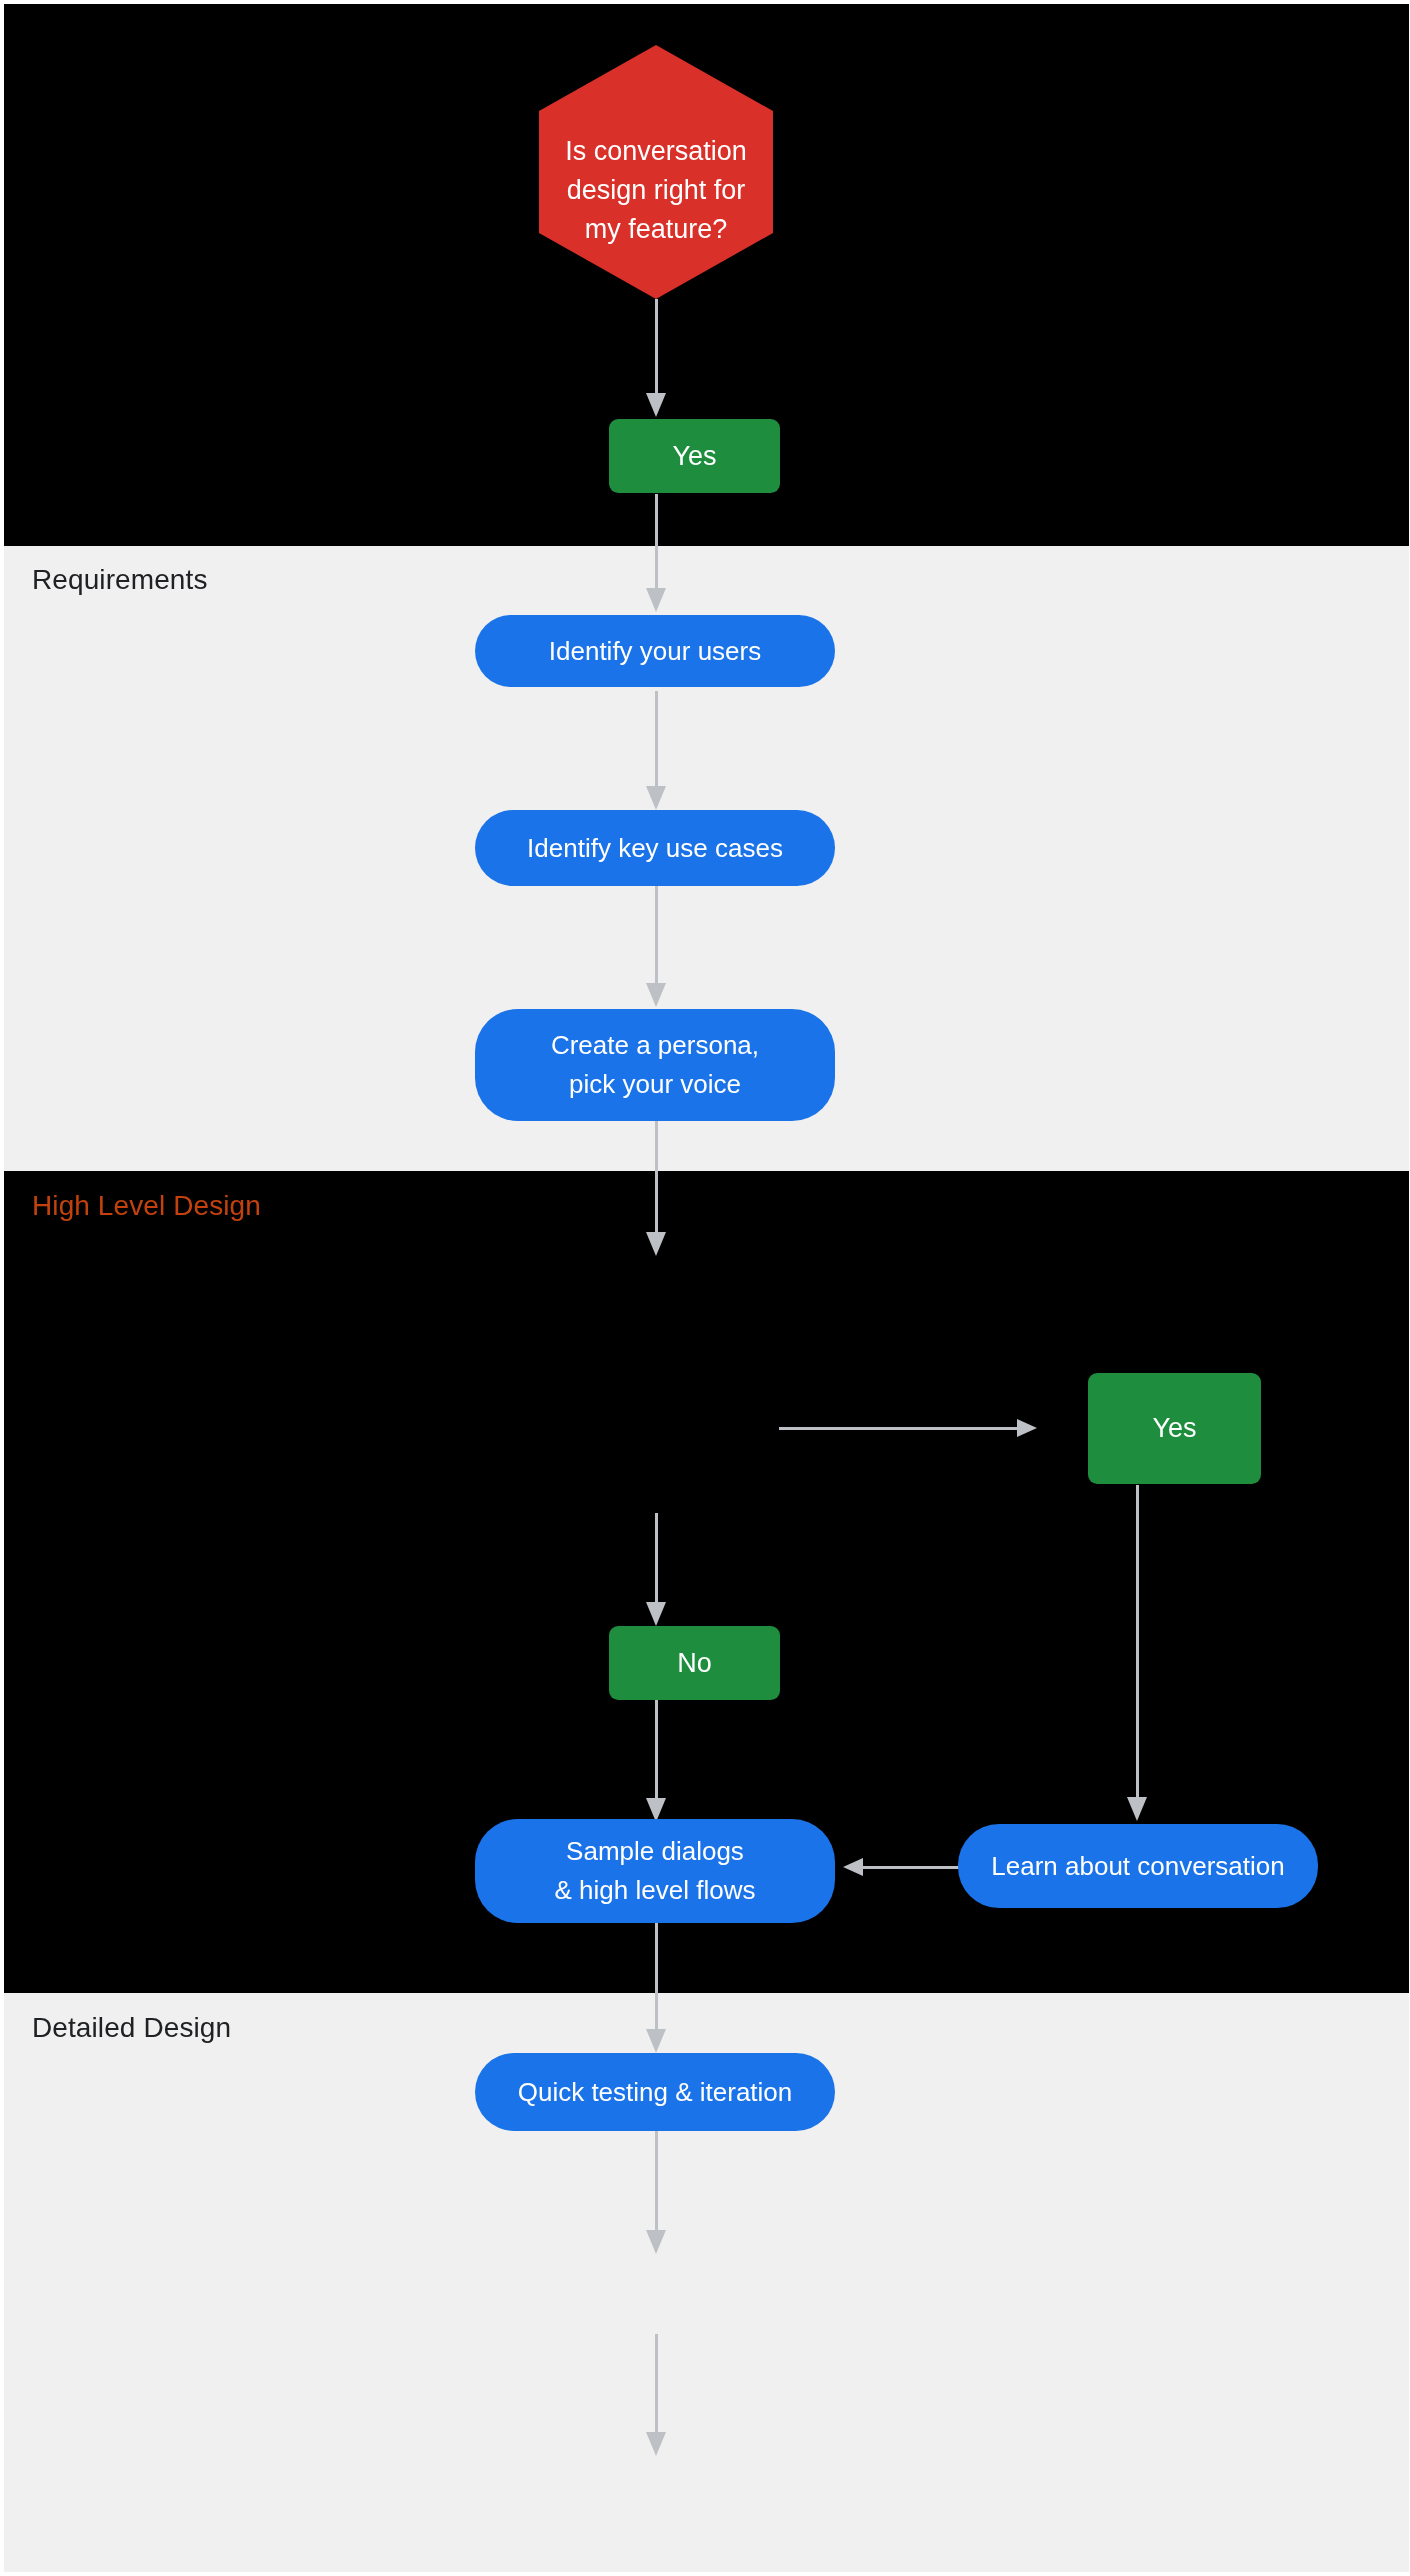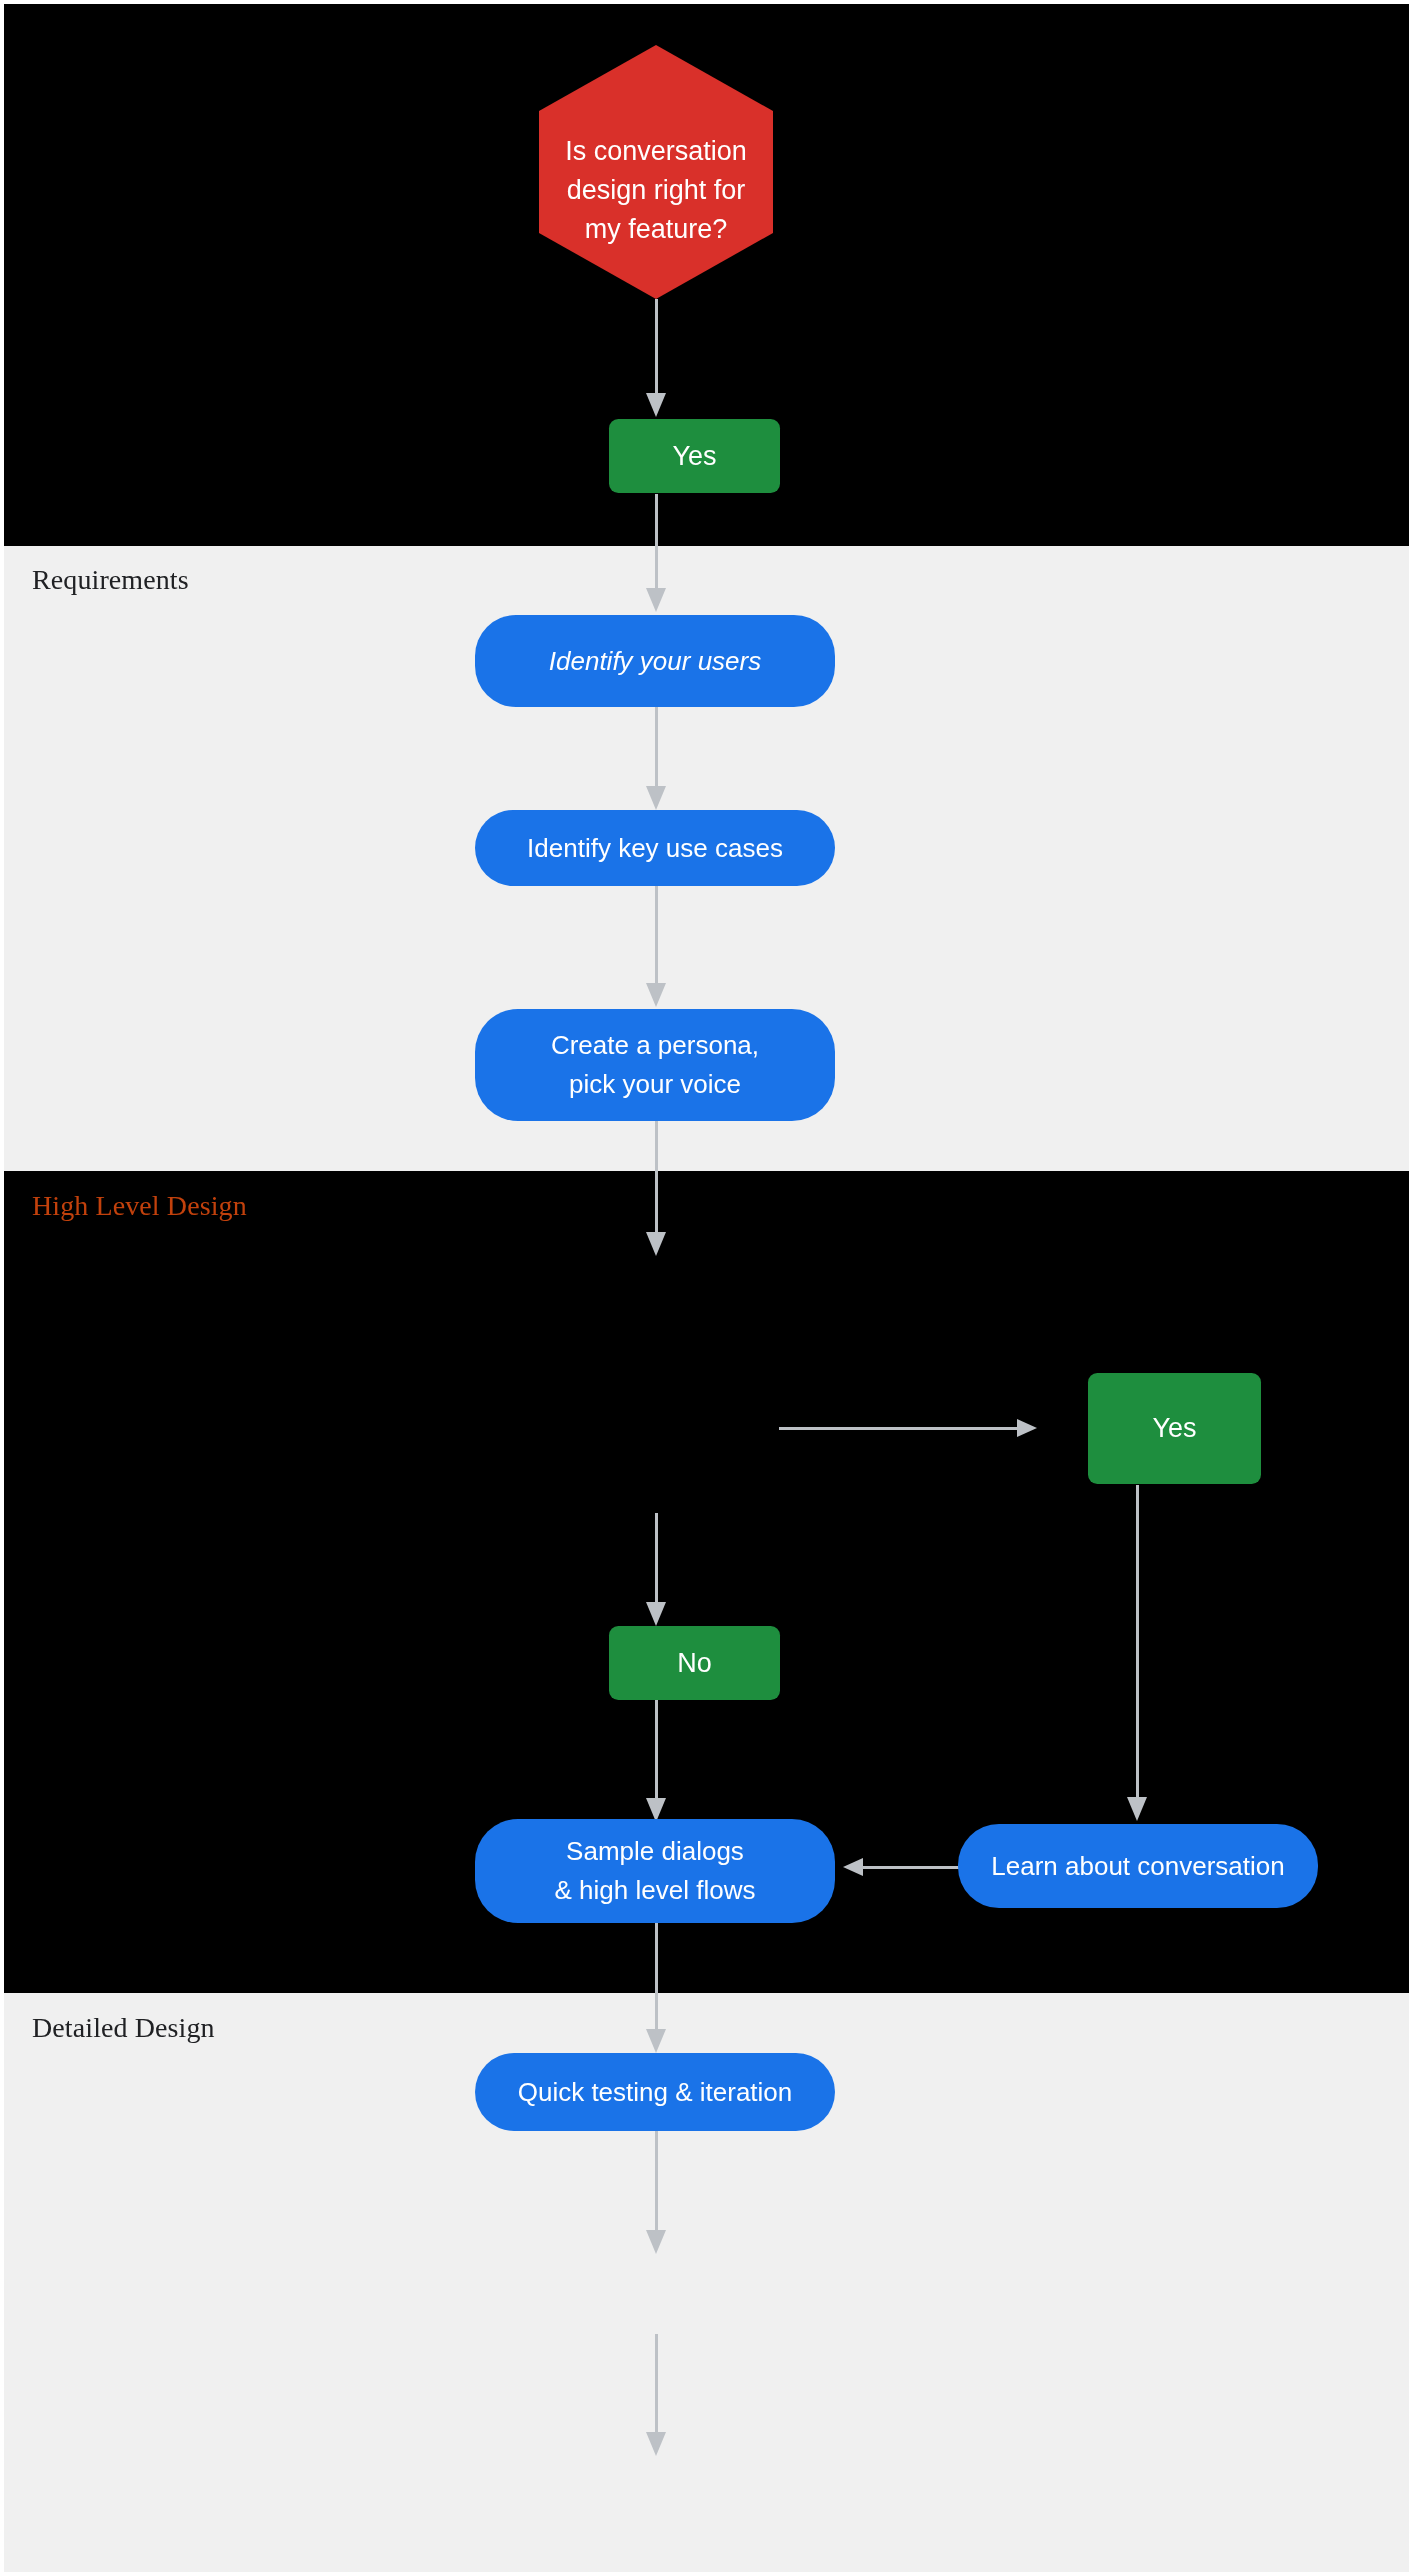--- a/index.html
+++ b/index.html
@@ -3,21 +3,21 @@
 <meta charset="utf-8">
 <style>
   html,body{margin:0;padding:0;background:#e8eaed;}
   body{font-family:"Liberation Sans","DejaVu Sans",sans-serif;}
   #page{position:relative;width:1410px;height:2576px;background:#ffffff;overflow:hidden;}
 
   .band{position:absolute;left:3.7px;width:1405px;}
   .band.dark{background:#000000;}
   .band.light{background:#f0f0f0;}
 
-  .band-label{position:absolute;left:32px;font-size:28px;letter-spacing:0.1px;white-space:nowrap;font-family:Liberation Serif, serif;}
+  .band-label{position:absolute;left:32px;font-size:28px;letter-spacing:0.1px;white-space:nowrap;}
   .band-label.on-light{color:#202124;}
   .band-label.on-dark{color:#c2410c;}
 
   
   .node{position:absolute;display:flex;align-items:center;justify-content:center;text-align:center;color:#ffffff;box-sizing:border-box;}
 
   .hex{width:234px;height:254px;background:#d9302a;
        clip-path:polygon(50% 0%,100% 26%,100% 74%,50% 100%,0% 74%,0% 26%);
        font-size:27px;line-height:39px;font-weight:400;}
   .hex .txt{padding:0 16.7px;margin-top:36px;}
@@ -92,21 +92,21 @@
       <div>Is conversation</div>
       <div>design right for</div>
       <div>my feature?</div>
     </div>
   </div>
 
   <div class="node greenbox" style="left:571px;top:419px;width:171px;height:74px;">
     <span>Yes</span>
   </div>
 
-  <div class="node pill" style="left:475px;top:615px;width:360px;height:92px;font-style:italic;">
+  <div class="node pill" style="left:475px;top:615px;width:360px;height:72px;">
     <span>Identify your users</span>
   </div>
 
   <div class="node pill" style="left:475px;top:810px;width:360px;height:76px;">
     <span>Identify key use cases</span>
   </div>
 
   <div class="node pill two" style="left:475px;top:1009px;width:360px;height:112px;">
     <div>
       <div>Create a persona,</div>

